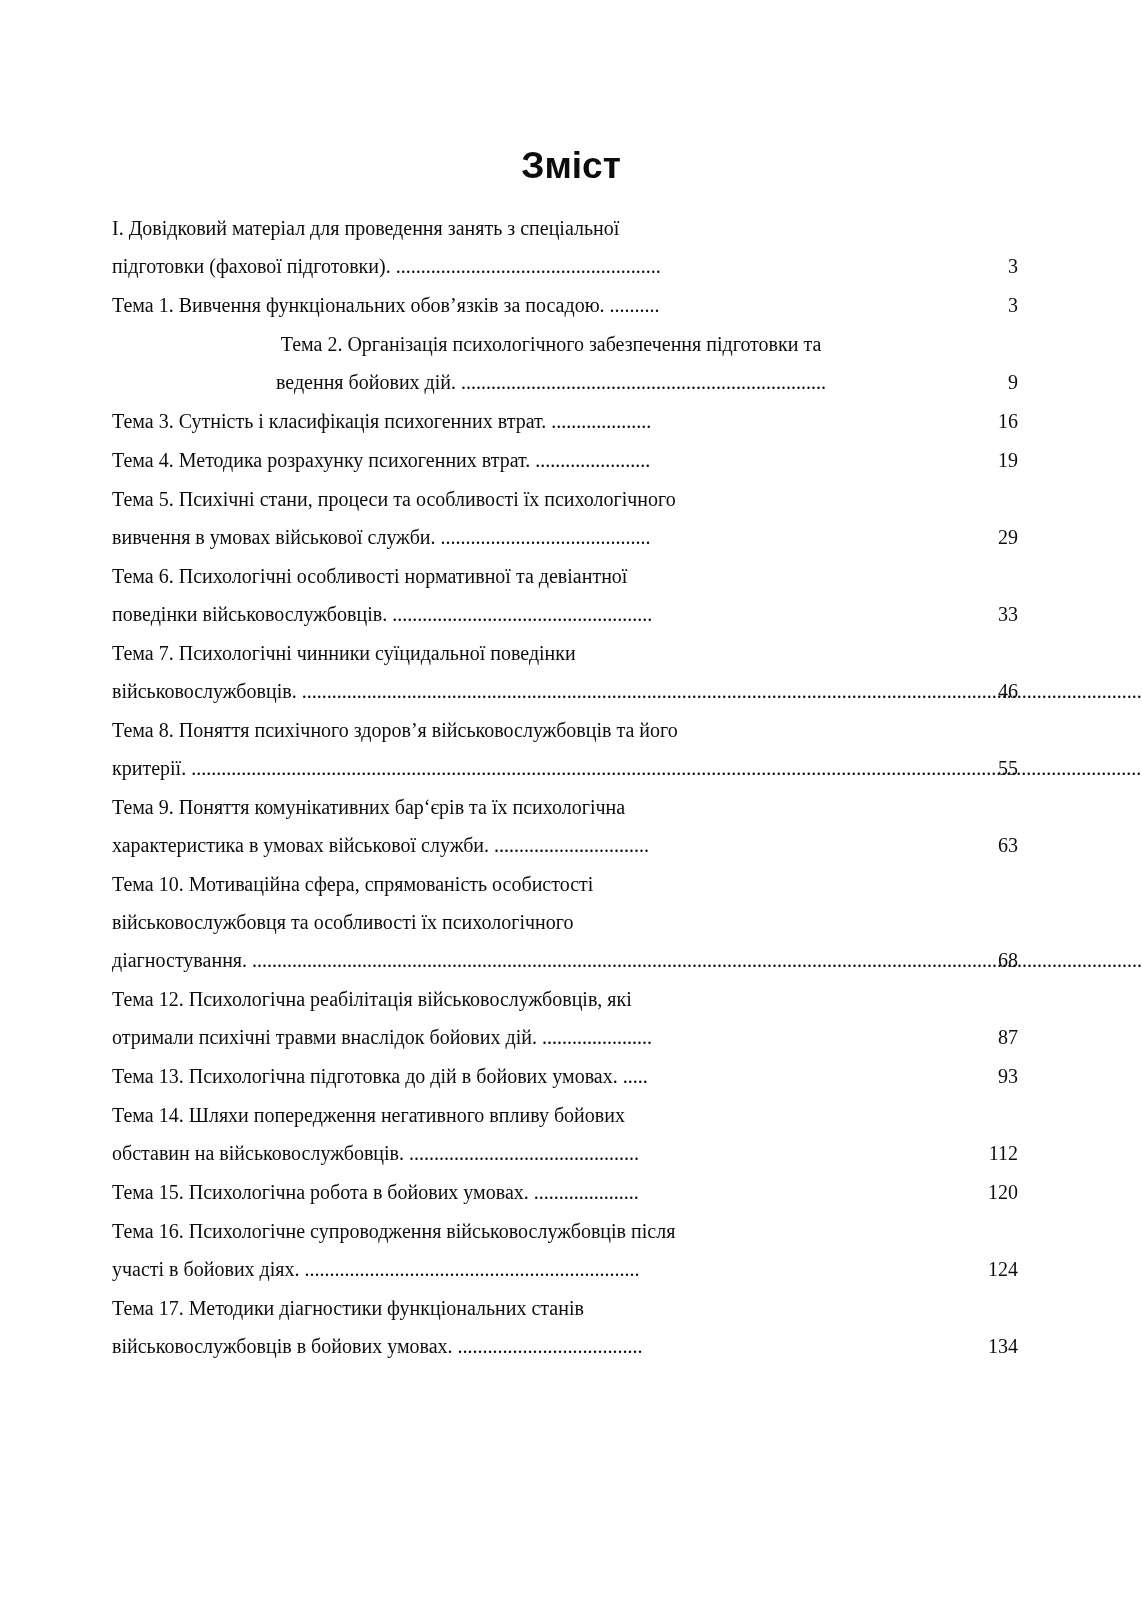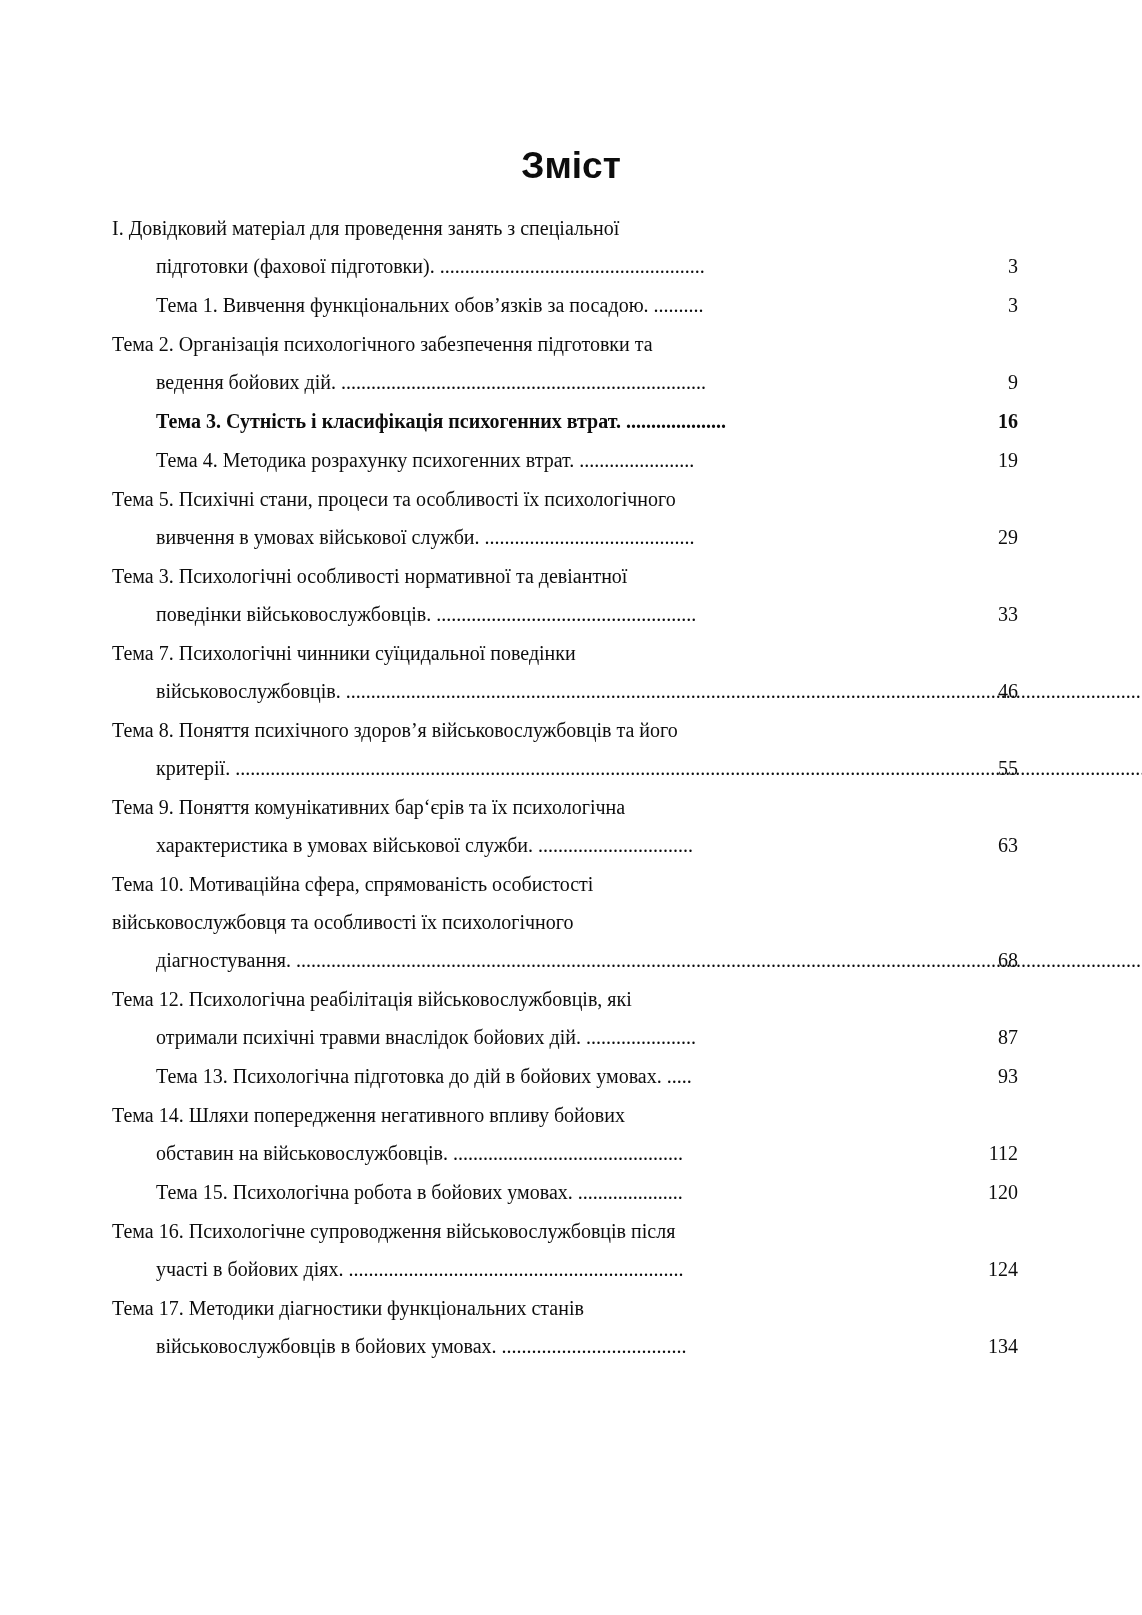--- a/index.html
+++ b/index.html
@@ -33,21 +33,21 @@
     line-height: 38px;
   }
   .toc-entry {
     position: relative;
     margin-bottom: 1px;
   }
   .toc-line {
     display: block;
     white-space: nowrap;
   }
-  .toc-lasttext { white-space: normal; margin-left: 44px; }
+  .toc-lasttext { white-space: normal; }
   .toc-dots {
     margin-left: 5px;
     white-space: nowrap;
   }
   .toc-page {
     position: absolute;
     right: 0; bottom: 0;
   }
   .footer {
     position: absolute;
@@ -58,25 +58,25 @@
   }
 </style>
 </head>
 <body>
 
 <div class="page">
   <h1 class="title">Зміст</h1>
   <div class="toc" id="toc">
       <div class="toc-entry" style="padding-right: 28px;"><span class="toc-line">І. Довідковий матеріал для проведення занять з спеціальної</span><span class="toc-lasttext">підготовки (фахової підготовки).</span><span class="toc-dots">.....................................................</span><span class="toc-page">3</span></div>
       <div class="toc-entry" style="padding-right: 28px;"><span class="toc-lasttext">Тема 1. Вивчення функціональних обов’язків за посадою.</span><span class="toc-dots">..........</span><span class="toc-page">3</span></div>
-      <div class="toc-entry" style="padding-right: 28px;"><span class="toc-line">Тема 2. Організація психологічного забезпечення підготовки та</span><span class="toc-lasttext">ведення бойових дій.</span><span class="toc-dots">.........................................................................</span><span class="toc-page">9</span></div>
-      <div class="toc-entry" style="padding-right: 44px; font-weight: bold;"><span class="toc-lasttext">Тема 3. Сутність і класифікація психогенних втрат.</span><span class="toc-dots">....................</span><span class="toc-page">16</span></div>
+      <div class="toc-entry" style="padding-right: 28px; text-align: center;"><span class="toc-line">Тема 2. Організація психологічного забезпечення підготовки та</span><span class="toc-lasttext">ведення бойових дій.</span><span class="toc-dots">.........................................................................</span><span class="toc-page">9</span></div>
+      <div class="toc-entry" style="padding-right: 44px;"><span class="toc-lasttext">Тема 3. Сутність і класифікація психогенних втрат.</span><span class="toc-dots">....................</span><span class="toc-page">16</span></div>
       <div class="toc-entry" style="padding-right: 44px;"><span class="toc-lasttext">Тема 4. Методика розрахунку психогенних втрат.</span><span class="toc-dots">.......................</span><span class="toc-page">19</span></div>
       <div class="toc-entry" style="padding-right: 44px;"><span class="toc-line">Тема 5. Психічні стани, процеси та особливості їх психологічного</span><span class="toc-lasttext">вивчення в умовах військової служби.</span><span class="toc-dots">..........................................</span><span class="toc-page">29</span></div>
-      <div class="toc-entry" style="padding-right: 44px;"><span class="toc-line">Тема 3. Психологічні особливості нормативної та девіантної</span><span class="toc-lasttext">поведінки військовослужбовців.</span><span class="toc-dots">....................................................</span><span class="toc-page">33</span></div>
+      <div class="toc-entry" style="padding-right: 44px;"><span class="toc-line">Тема 6. Психологічні особливості нормативної та девіантної</span><span class="toc-lasttext">поведінки військовослужбовців.</span><span class="toc-dots">....................................................</span><span class="toc-page">33</span></div>
       <div class="toc-entry" style="padding-right: 44px;"><span class="toc-line">Тема 7. Психологічні чинники суїцидальної поведінки</span><span class="toc-lasttext">військовослужбовців.</span><span class="toc-dots">...........................................................................................................................................................................................................................................................................................................</span><span class="toc-page">46</span></div>
       <div class="toc-entry" style="padding-right: 44px;"><span class="toc-line">Тема 8. Поняття психічного здоров’я військовослужбовців та його</span><span class="toc-lasttext">критерії.</span><span class="toc-dots">...........................................................................................................................................................................................................................................................................................................</span><span class="toc-page">55</span></div>
       <div class="toc-entry" style="padding-right: 44px;"><span class="toc-line">Тема 9. Поняття комунікативних бар‘єрів та їх психологічна</span><span class="toc-lasttext">характеристика в умовах військової служби.</span><span class="toc-dots">...............................</span><span class="toc-page">63</span></div>
       <div class="toc-entry" style="padding-right: 44px;"><span class="toc-line">Тема 10. Мотиваційна сфера, спрямованість особистості</span><span class="toc-line">військовослужбовця та особливості їх психологічного</span><span class="toc-lasttext">діагностування.</span><span class="toc-dots">...........................................................................................................................................................................................................................................................................................................</span><span class="toc-page">68</span></div>
       <div class="toc-entry" style="padding-right: 44px;"><span class="toc-line">Тема 12. Психологічна реабілітація військовослужбовців, які</span><span class="toc-lasttext">отримали психічні травми внаслідок бойових дій.</span><span class="toc-dots">......................</span><span class="toc-page">87</span></div>
       <div class="toc-entry" style="padding-right: 44px;"><span class="toc-lasttext">Тема 13. Психологічна підготовка до дій в бойових умовах.</span><span class="toc-dots">.....</span><span class="toc-page">93</span></div>
       <div class="toc-entry" style="padding-right: 59px;"><span class="toc-line">Тема 14. Шляхи попередження негативного впливу бойових</span><span class="toc-lasttext">обставин на військовослужбовців.</span><span class="toc-dots">..............................................</span><span class="toc-page">112</span></div>
       <div class="toc-entry" style="padding-right: 60px;"><span class="toc-lasttext">Тема 15. Психологічна робота в бойових умовах.</span><span class="toc-dots">.....................</span><span class="toc-page">120</span></div>
       <div class="toc-entry" style="padding-right: 60px;"><span class="toc-line">Тема 16. Психологічне супроводження військовослужбовців після</span><span class="toc-lasttext">участі в бойових діях.</span><span class="toc-dots">...................................................................</span><span class="toc-page">124</span></div>
       <div class="toc-entry" style="padding-right: 60px;"><span class="toc-line">Тема 17. Методики діагностики функціональних станів</span><span class="toc-lasttext">військовослужбовців в бойових умовах.</span><span class="toc-dots">.....................................</span><span class="toc-page">134</span></div>

